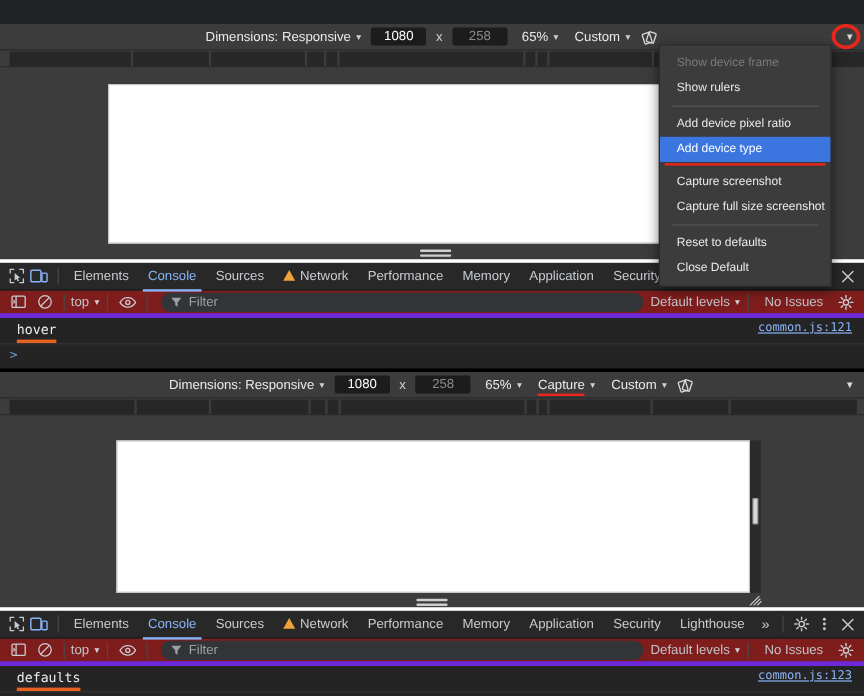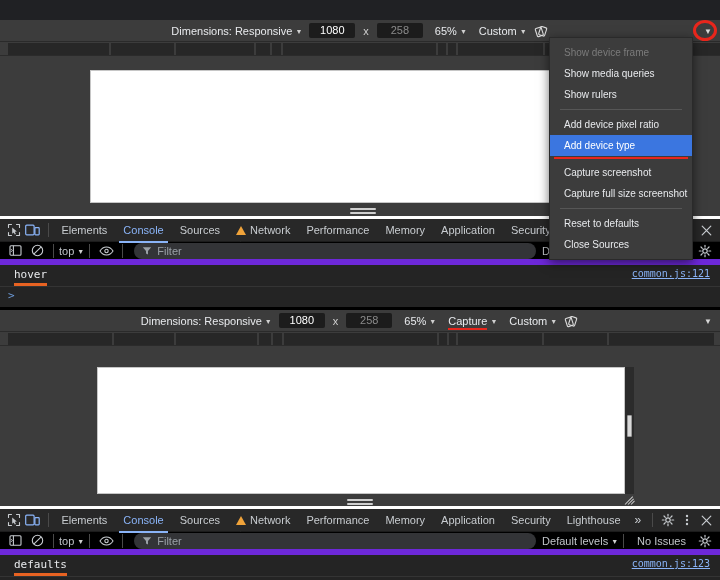--- a/index.html
+++ b/index.html
@@ -124,21 +124,21 @@
   .dt-tab .warn-tri::after {
     content: "!"; position: absolute; left: -1.5px; top: 1px; font-size: 6px;
     color: #282828; font-weight: bold;
   }
   .dt-more { padding: 0 6px; font-size: 12px; color: #c8ccd0; cursor: default; }
   .dt-spacer { flex: 1; }
 
   
   .dt-filterbar {
     display: flex; align-items: center; height: 23px;
-    background: #000000; border-bottom: 6px solid #6d28d9;
+    background: #7f1d1d; border-bottom: 4px solid #6d28d9;
     padding: 0 4px; font-size: 11px; color: #c0c4c8;
   }
   .filter-box {
     flex: 1; height: 16px; background: #333437; border-radius: 8px;
     display: flex; align-items: center; gap: 5px;
     padding: 0 8px; margin: 0 6px; color: #9aa0a6; font-size: 11px;
   }
   .mini-dd { display: flex; align-items: center; gap: 3px; cursor: default; }
   .status-txt { padding: 0 8px; white-space: nowrap; }
 
@@ -518,28 +518,27 @@
         <span class="msg-text">defaults</span>
         <span class="console-src">common.js:123</span>
       </div>
       <div class="console-divider" style="top:21px"></div>
       <span class="console-prompt" style="top:24px">&gt;</span>
     </div>
   </div>
 
   <div class="ctx-menu" style="left:549px; top:17px; width:144px;">
     <div class="ctx-item disabled">Show device frame</div>
-    <div class="ctx-item">Show media queries</div>
     <div class="ctx-item">Show rulers</div>
     <div class="ctx-sep"></div>
     <div class="ctx-item">Add device pixel ratio</div>
     <div class="ctx-item selected">Add device type</div>
     <div class="ctx-redbar"></div>
     <div class="ctx-item">Capture screenshot</div>
     <div class="ctx-item">Capture full size screenshot</div>
     <div class="ctx-sep"></div>
     <div class="ctx-item">Reset to defaults</div>
-    <div class="ctx-item">Close Sources</div>
+    <div class="ctx-item">Close Default</div>
   </div>
 
   <div class="red-ellipse" style="left:693px; top:0px; width:24px; height:21px;"></div>
 
 </div>
 
 </body></html>

